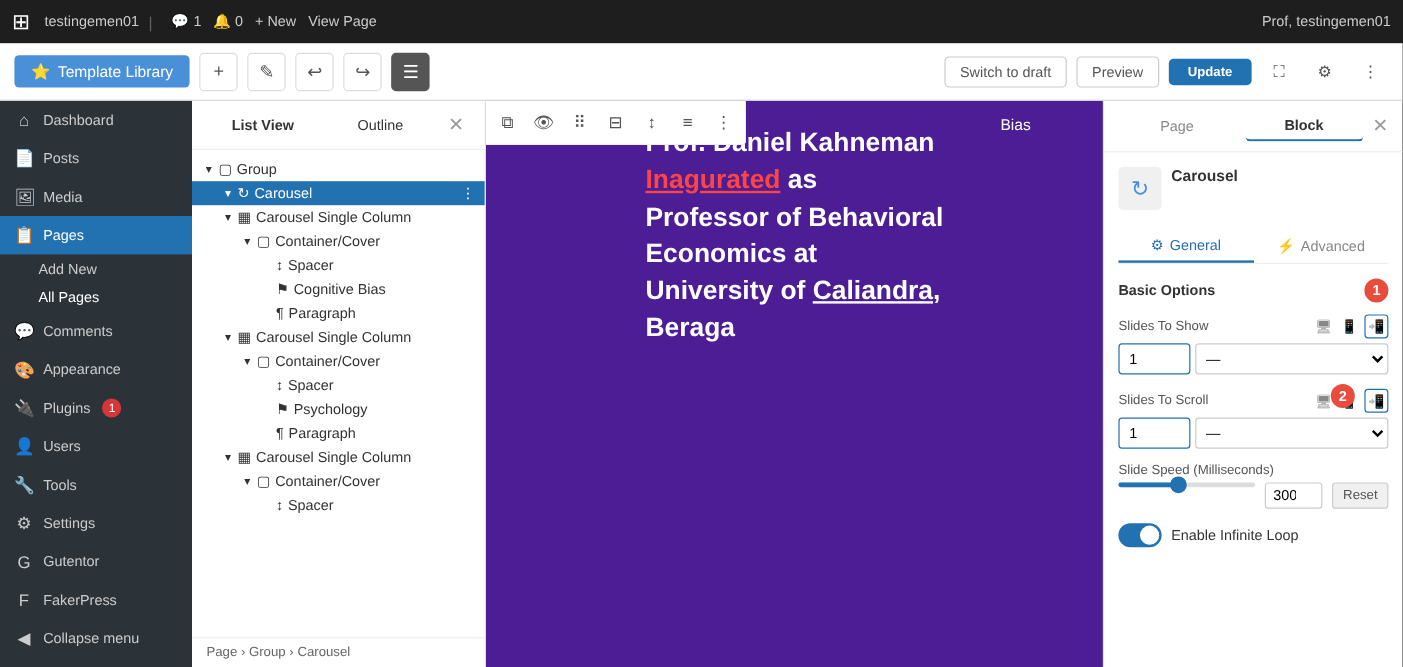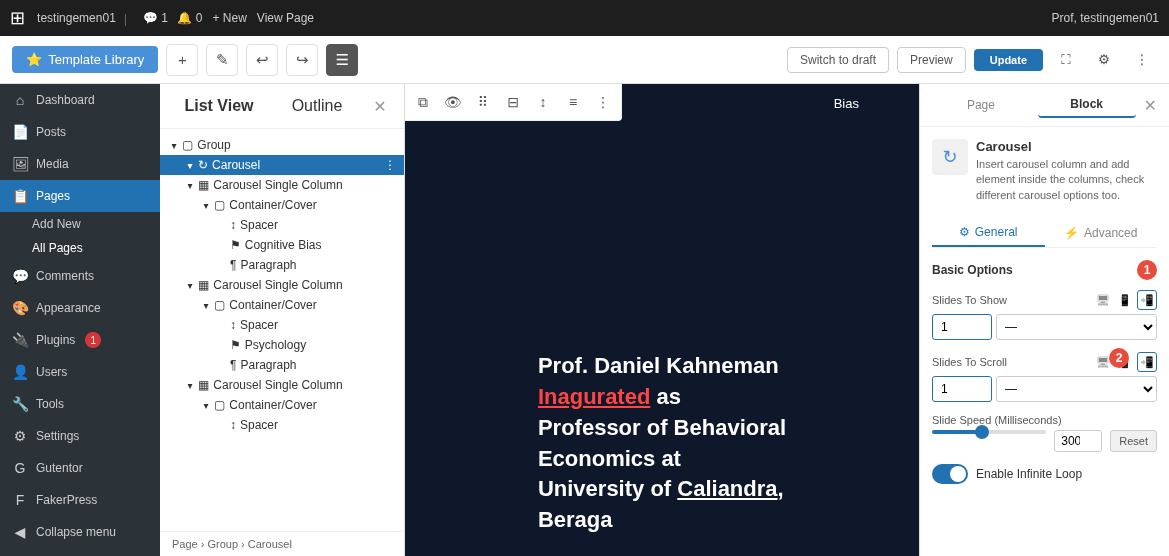--- a/index.html
+++ b/index.html
@@ -33,40 +33,40 @@
     .sidebar-item { display: flex; align-items: center; gap: 8px; padding: 8px 12px; cursor: pointer; font-size: 12px; }
     .sidebar-item.active { background: #2271b1; color: #fff; }
     .sidebar-item .si-icon { font-size: 14px; width: 16px; text-align: center; }
     .sidebar-sub { padding: 5px 12px 5px 32px; font-size: 12px; cursor: pointer; color: #ccc; }
     .sidebar-sub.active { color: #fff; }
     .badge { background: #d63638; color: #fff; border-radius: 50%; width: 16px; height: 16px; font-size: 10px; display: flex; align-items: center; justify-content: center; margin-left: 2px; }
 
     
     .tree-panel { width: 245px; background: #fff; border-right: 1px solid #ddd; flex-shrink: 0; display: flex; flex-direction: column; }
     .tree-header { display: flex; align-items: center; padding: 8px 12px; border-bottom: 1px solid #eee; gap: 4px; }
-    .tree-tab { flex: 1; text-align: center; padding: 5px; font-size: 16px; cursor: pointer; border-radius: 4px; }
+    .tree-tab { flex: 1; text-align: center; padding: 5px; font-size: 12px; cursor: pointer; border-radius: 4px; }
     .tree-tab.active { font-weight: 600; color: #333; }
     .tree-close { margin-left: auto; background: none; border: none; cursor: pointer; color: #999; font-size: 16px; width: 24px; height: 24px; display: flex; align-items: center; justify-content: center; }
     .tree-body { flex: 1; overflow-y: auto; padding: 6px 0; }
     .tree-item { display: flex; align-items: center; padding: 3px 8px; cursor: pointer; font-size: 12px; position: relative; }
     .tree-item.selected { background: #2271b1; color: #fff; }
     .tree-item .chevron { font-size: 10px; margin-right: 2px; width: 12px; text-align: center; flex-shrink: 0; }
     .tree-item .block-icon { font-size: 12px; margin-right: 4px; flex-shrink: 0; }
     .tree-item .item-label { flex: 1; }
     .tree-item .item-dots { opacity: 0; margin-left: 4px; }
     .tree-item:hover .item-dots, .tree-item.selected .item-dots { opacity: 1; }
     .tree-item .indent { width: 16px; flex-shrink: 0; }
     .tree-footer { padding: 6px 12px; border-top: 1px solid #eee; font-size: 11px; color: #666; display: flex; align-items: center; gap: 4px; }
 
     
     .canvas-area { flex: 1; background: #909090; display: flex; align-items: stretch; overflow: hidden; position: relative; }
     .canvas-toolbar { position: absolute; top: 0; left: 0; background: #fff; border-radius: 0 0 4px 0; display: flex; align-items: center; padding: 4px; gap: 2px; border-right: 1px solid #eee; border-bottom: 1px solid #eee; z-index: 10; }
     .canvas-toolbar-btn { background: none; border: none; width: 28px; height: 28px; display: flex; align-items: center; justify-content: center; cursor: pointer; color: #555; border-radius: 3px; font-size: 14px; }
     .canvas-content { flex: 1; display: flex; align-items: center; justify-content: center; overflow: hidden; }
-    .slide-preview { background: #0f172a; width: 100%; height: 100%; display: flex; align-items: flex-end; justify-content: center; padding: 20px; position: relative; }
+    .slide-preview { background: #4c1d95; width: 100%; height: 100%; display: flex; align-items: flex-start; justify-content: center; padding: 20px; position: relative; }
     .slide-text { color: #fff; font-size: 22px; font-weight: 700; line-height: 1.4; text-align: left; max-width: 340px; }
     .slide-top-text { position: absolute; top: 12px; right: 60px; color: #fff; font-size: 13px; }
 
     
     .right-panel { width: 250px; background: #fff; border-left: 1px solid #ddd; flex-shrink: 0; display: flex; flex-direction: column; }
     .right-panel-header { display: flex; align-items: center; padding: 8px 12px; border-bottom: 1px solid #eee; gap: 8px; }
     .right-tab { flex: 1; text-align: center; padding: 5px; font-size: 12px; cursor: pointer; border-radius: 4px; color: #888; }
     .right-tab.active { color: #333; font-weight: 600; border-bottom: 2px solid #2271b1; }
     .right-close { margin-left: auto; background: none; border: none; cursor: pointer; color: #999; font-size: 16px; }
     .right-body { flex: 1; overflow-y: auto; padding: 12px; }
@@ -346,21 +346,20 @@
       <div class="right-tab active">Block</div>
       <button class="right-close">✕</button>
     </div>
     <div class="right-body">
       <div class="block-info">
         <div class="block-icon-box">
           <span style="color:#4a90d9;">↻</span>
         </div>
         <div>
           <div class="block-title">Carousel</div>
-          <div class="block-desc">Insert carousel column and add element inside the columns, check different carousel options too.</div>
         </div>
       </div>
 
       <div class="right-tabs-row">
         <div class="right-sub-tab active">
           <span>⚙</span>
           <span>General</span>
         </div>
         <div class="right-sub-tab">
           <span>⚡</span>

